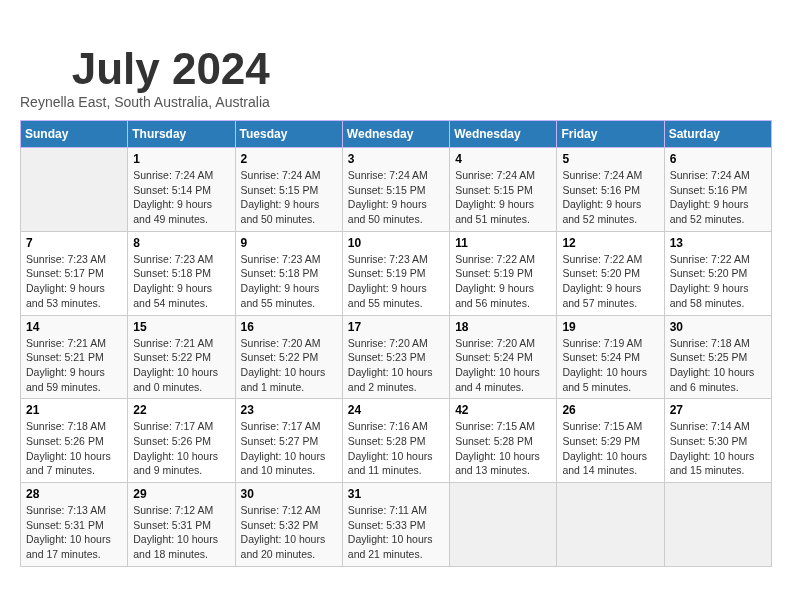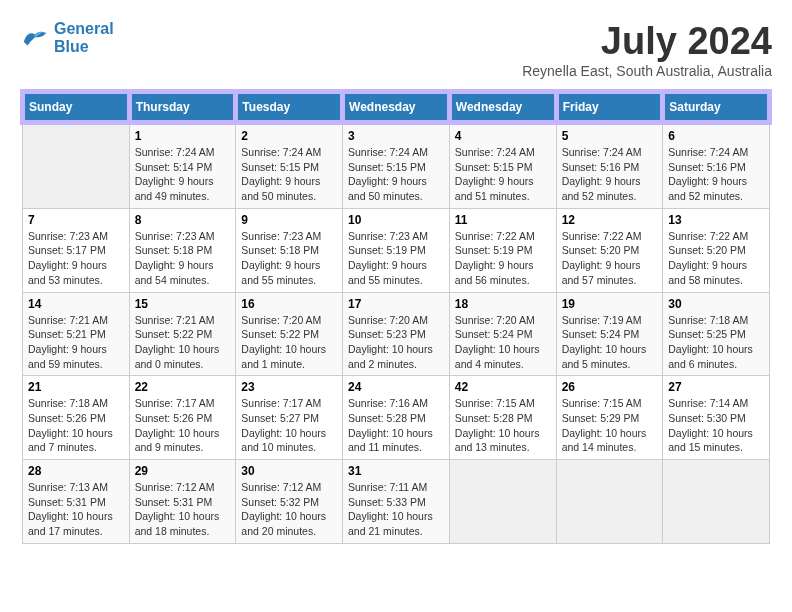--- a/index.html
+++ b/index.html
@@ -22,41 +22,42 @@
       gap: 4px;
     }
     .logo-bird {
       width: 30px;
       height: 24px;
     }
     .title-block {
       text-align: right;
     }
     .month-year {
-      font-size: 38px;
+      font-size: 44px;
       font-weight: bold;
       color: #333;
+      margin-top: 24px;
     }
     .location {
       font-size: 14px;
       color: #555;
     }
     table {
       width: 100%;
       border-collapse: collapse;
       font-size: 11px;
     }
     thead tr th {
       background-color: #2b7bb9;
       color: #fff;
       padding: 6px 4px;
       text-align: left;
       font-size: 12px;
       font-weight: bold;
-      border: 5px solid #c4b5fd;
+      border: 1px solid #c4b5fd;
     }
     tbody tr td {
       border: 1px solid #ccc;
       padding: 4px 5px;
       vertical-align: top;
       height: 80px;
       width: 107px;
     }
     tbody tr:nth-child(odd) td {
       background-color: #f9f9f9;
@@ -76,30 +77,20 @@
       line-height: 1.4;
     }
     .empty-cell {
       background-color: #f0f0f0 !important;
     }
   </style>
 </head>
 <body>
 
 <div class="header">
-  <div class="logo">
-    <svg class="logo-bird" viewBox="0 0 40 30" xmlns="http://www.w3.org/2000/svg">
-      <path d="M5,20 Q10,5 20,10 Q25,5 35,8 Q30,15 20,14 Q15,18 10,25 Z" fill="#2b7bb9"></path>
-      <path d="M18,12 Q22,8 30,6 Q26,12 20,13 Z" fill="#5ab4e0"></path>
-    </svg>
-    <div>
-      <div style="font-size:16px;font-weight:bold;color:#2b7bb9;">General</div>
-      <div style="font-size:16px;font-weight:bold;color:#2b7bb9;">Blue</div>
-    </div>
-  </div>
   <div class="title-block">
     <div class="month-year">July 2024</div>
     <div class="location">Reynella East, South Australia, Australia</div>
   </div>
 </div>
 
 <table>
   <thead>
     <tr>
     <th>Sunday</th>

